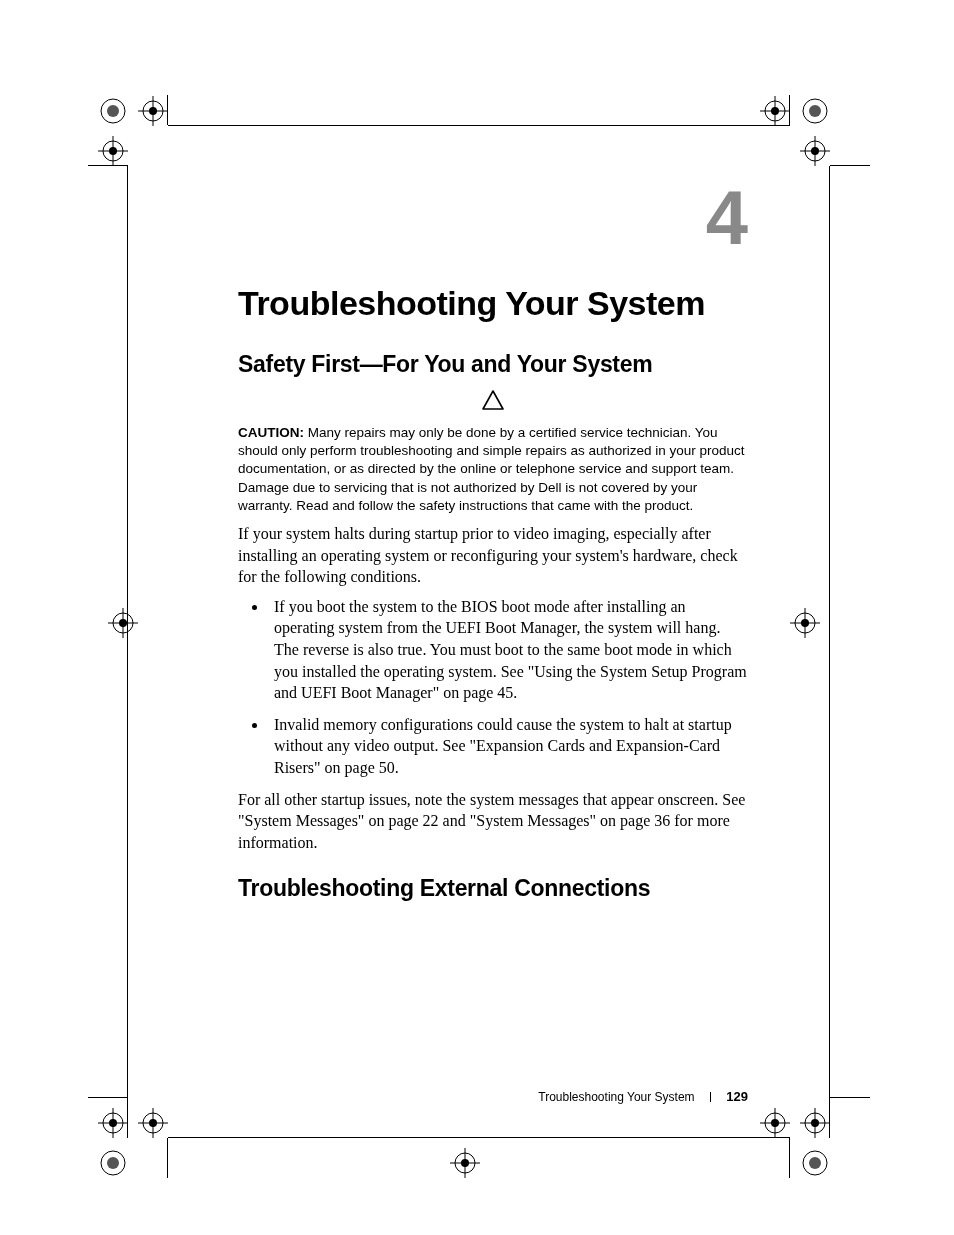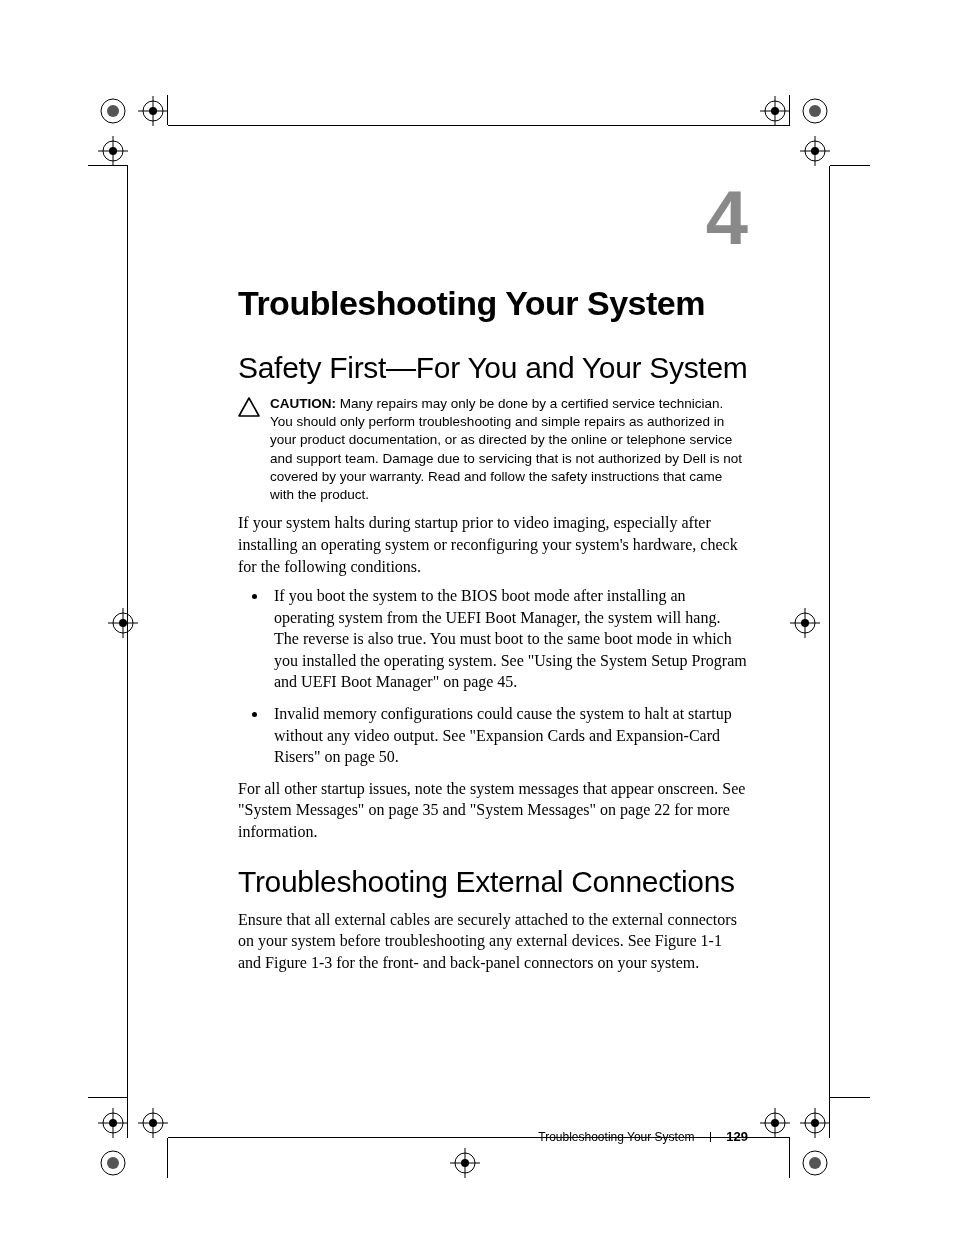--- a/index.html
+++ b/index.html
@@ -31,31 +31,32 @@
   .h1 {
     font-family: Arial, Helvetica, sans-serif;
     font-weight: 700;
     font-size: 34px;
     margin-top: 104px;
     margin-bottom: 28px;
     letter-spacing: -0.5px;
   }
   .h2 {
     font-family: Arial, Helvetica, sans-serif;
-    font-weight: 400;
-    font-size: 30px;
+    font-weight: 700;
+    font-size: 23px;
     margin-bottom: 10px;
     margin-top: 22px;
     letter-spacing: -0.3px;
   }
   .caution {
     display: flex;
-    align-items: flex-start;
+    align-items: center;
     gap: 10px;
     margin-bottom: 8px;
+    flex-direction: column;
   }
   .caution-icon {
     flex: 0 0 auto;
     margin-top: 2px;
   }
   .caution-text {
     font-family: Arial, Helvetica, sans-serif;
     font-size: 13.5px;
     line-height: 1.35;
   }
@@ -70,21 +71,21 @@
   ul.body {
     padding-left: 30px;
     margin: 5px 0 10px 0;
   }
   ul.body li {
     margin-bottom: 10px;
     padding-left: 6px;
   }
   .footer {
     position: absolute;
-    top: 949px;
+    top: 909px;
     width: 100%;
     font-family: Arial, Helvetica, sans-serif;
     font-size: 12px;
     text-align: right;
   }
   .footer .sep {
     display: inline-block;
     border-left: 1px solid #000;
     height: 10px;
     margin: 0 12px -1px 12px;
@@ -281,25 +282,24 @@
   </div>
 
 
   <div class="body">If your system halts during startup prior to video imaging, especially after installing an operating system or reconfiguring your system's hardware, check for the following conditions.</div>
 
   <ul class="body">
     <li>If you boot the system to the BIOS boot mode after installing an operating system from the UEFI Boot Manager, the system will hang. The reverse is also true. You must boot to the same boot mode in which you installed the operating system. See "Using the System Setup Program and UEFI Boot Manager" on page 45.</li>
     <li>Invalid memory configurations could cause the system to halt at startup without any video output. See "Expansion Cards and Expansion-Card Risers" on page 50.</li>
   </ul>
 
-  <div class="body">For all other startup issues, note the system messages that appear onscreen. See "System Messages" on page 35 and "System Messages" on page 22 for more information.</div>
+  <div class="body">For all other startup issues, note the system messages that appear onscreen. See "System Messages" on page 22 and "System Messages" on page 36 for more information.</div>
 
   <div class="h2">Troubleshooting External Connections</div>
 
-  <div class="body">Ensure that all external cables are securely attached to the external connectors on your system before troubleshooting any external devices. See Figure 1-1 and Figure 1-3 for the front- and back-panel connectors on your system.</div>
 
   <div class="footer">
     <span>Troubleshooting Your System</span>
     <span class="sep"></span>
     <span class="pnum">129</span>
   </div>
 
 </div>
 
 </body></html>

